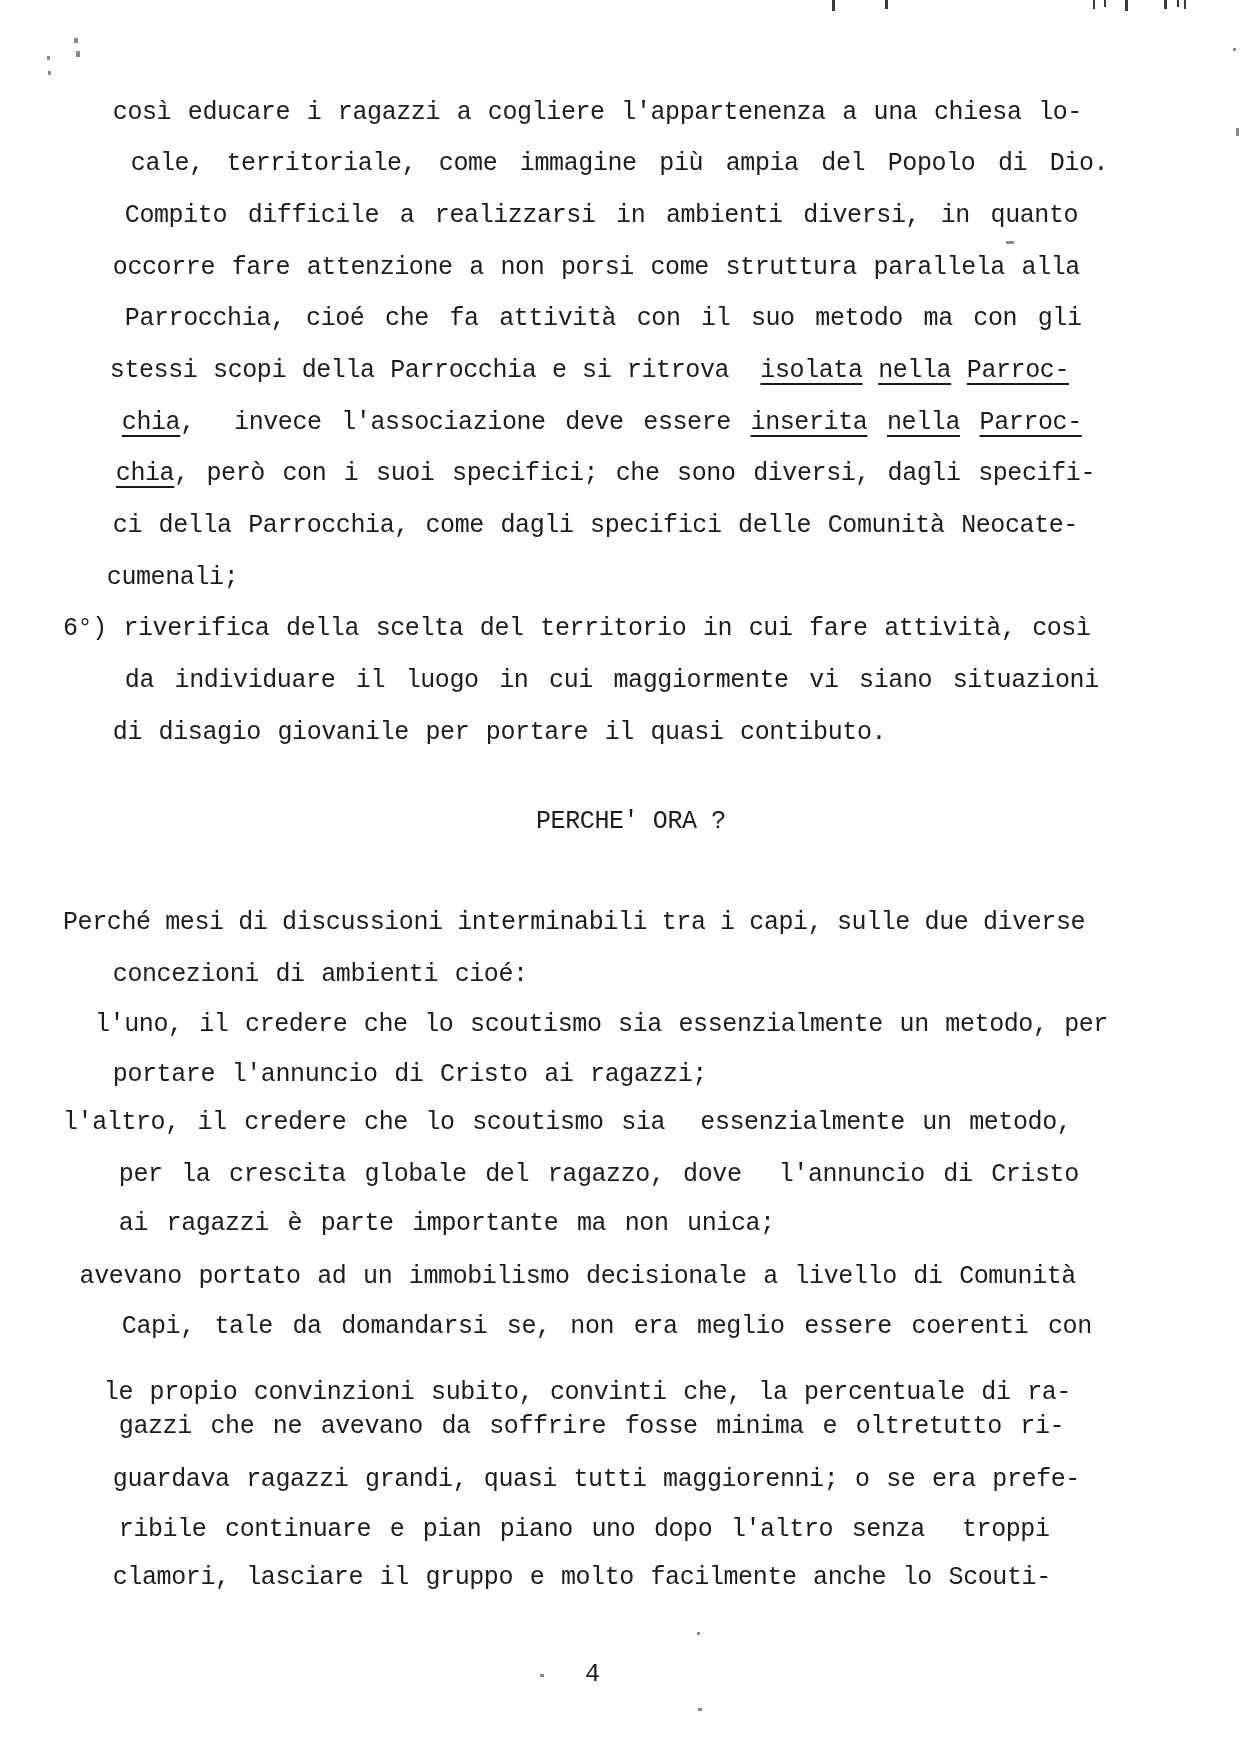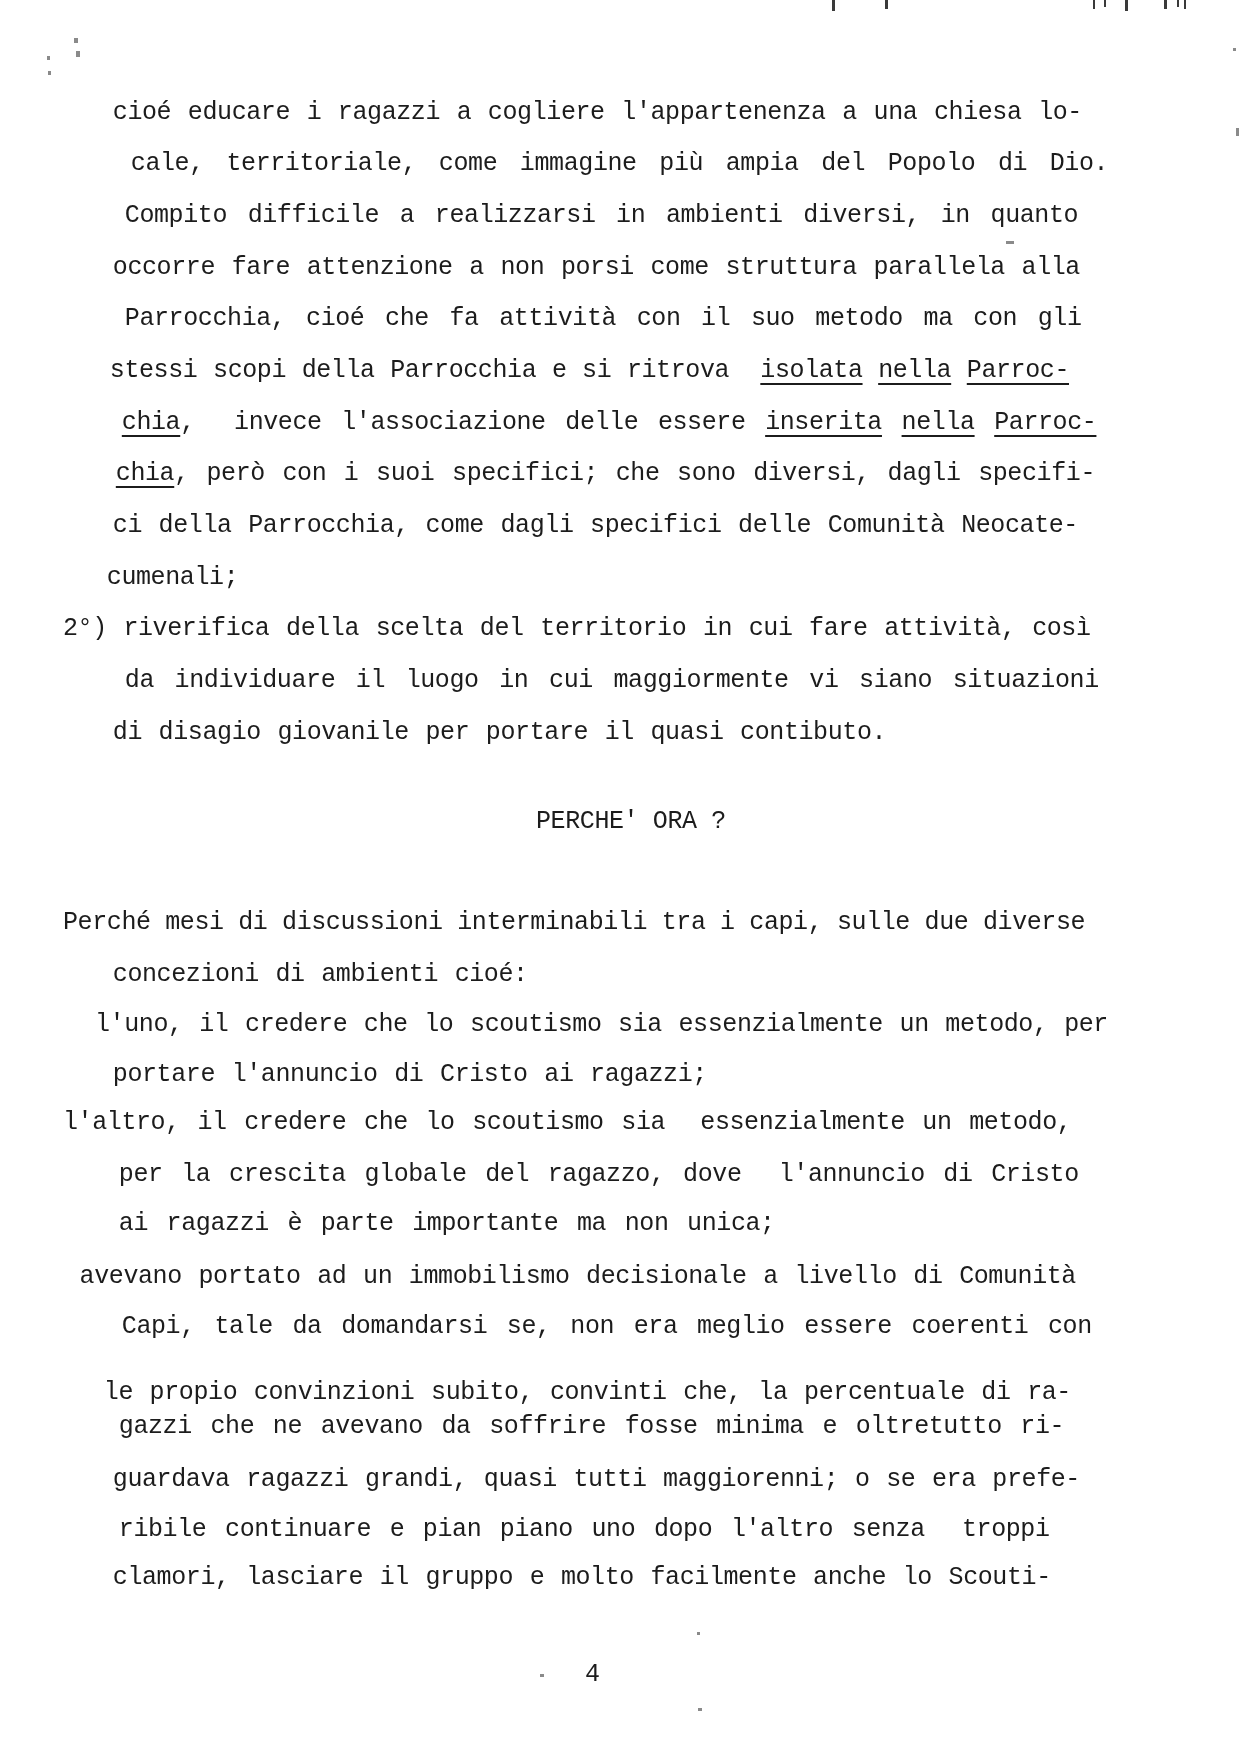--- a/index.html
+++ b/index.html
@@ -33,31 +33,31 @@
     position: absolute;
     background: #3a3a3a;
   }
   .artifact.faint { background: #8a8a8a; }
 </style>
 </head>
 <body>
 
 <div class="page">
   <div>
-      <div class="line" style="top: 96px; left: 63px; word-spacing: 2px;"><span>   cioé educare i ragazzi a cogliere l'appartenenza a una chiesa lo-</span></div>
+      <div class="line" style="top: 96px; left: 63px; word-spacing: 2px;"><span>   così educare i ragazzi a cogliere l'appartenenza a una chiesa lo-</span></div>
       <div class="line" style="top: 147px; left: 63px; word-spacing: 8px;"><span>   cale, territoriale, come immagine più ampia del Popolo di Dio.</span></div>
       <div class="line" style="top: 199px; left: 63px; word-spacing: 6px;"><span>   Compito difficile a realizzarsi in ambienti diversi, in quanto</span></div>
       <div class="line" style="top: 251px; left: 63px; word-spacing: 2px;"><span>   occorre fare attenzione a non porsi come struttura parallela alla</span></div>
       <div class="line" style="top: 302px; left: 63px; word-spacing: 6px;"><span>   Parrocchia, cioé che fa attività con il suo metodo ma con gli</span></div>
       <div class="line" style="top: 354px; left: 63px; word-spacing: 1px;"><span>   stessi scopi della Parrocchia e si ritrova  </span><span class="u">isolata</span><span> </span><span class="u">nella</span><span> </span><span class="u">Parroc-</span></div>
-      <div class="line" style="top: 406px; left: 63px; word-spacing: 5px;"><span>   </span><span class="u">chia</span><span>,  invece l'associazione delle essere </span><span class="u">inserita</span><span> </span><span class="u">nella</span><span> </span><span class="u">Parroc-</span></div>
+      <div class="line" style="top: 406px; left: 63px; word-spacing: 5px;"><span>   </span><span class="u">chia</span><span>,  invece l'associazione deve essere </span><span class="u">inserita</span><span> </span><span class="u">nella</span><span> </span><span class="u">Parroc-</span></div>
       <div class="line" style="top: 457px; left: 63px; word-spacing: 3px;"><span>   </span><span class="u">chia</span><span>, però con i suoi specifici; che sono diversi, dagli specifi-</span></div>
       <div class="line" style="top: 509px; left: 63px; word-spacing: 2px;"><span>   ci della Parrocchia, come dagli specifici delle Comunità Neocate-</span></div>
       <div class="line" style="top: 561px; left: 63px;"><span>   cumenali;</span></div>
-      <div class="line" style="top: 612px; left: 63px; word-spacing: 2px;"><span>2°) riverifica della scelta del territorio in cui fare attività, così</span></div>
+      <div class="line" style="top: 612px; left: 63px; word-spacing: 2px;"><span>6°) riverifica della scelta del territorio in cui fare attività, così</span></div>
       <div class="line" style="top: 664px; left: 63px; word-spacing: 6px;"><span>   da individuare il luogo in cui maggiormente vi siano situazioni</span></div>
       <div class="line" style="top: 716px; left: 63px; word-spacing: 2px;"><span>   di disagio giovanile per portare il quasi contibuto.</span></div>
       <div class="line" style="top: 805px; left: 500px; margin-left: 36px;"><span>PERCHE' ORA ?</span></div>
       <div class="line" style="top: 906px; left: 63px;"><span>Perché mesi di discussioni interminabili tra i capi, sulle due diverse</span></div>
       <div class="line" style="top: 958px; left: 63px; word-spacing: 2px;"><span>   concezioni di ambienti cioé:</span></div>
       <div class="line" style="top: 1008px; left: 63px; word-spacing: 2px; margin-left: 32px;"><span>l'uno, il credere che lo scoutismo sia essenzialmente un metodo, per</span></div>
       <div class="line" style="top: 1058px; left: 63px; word-spacing: 2px;"><span>   portare l'annuncio di Cristo ai ragazzi;</span></div>
       <div class="line" style="top: 1106px; left: 63px; word-spacing: 3px;"><span>l'altro, il credere che lo scoutismo sia  essenzialmente un metodo,</span></div>
       <div class="line" style="top: 1158px; left: 63px; word-spacing: 4px;"><span>   per la crescita globale del ragazzo, dove  l'annuncio di Cristo</span></div>
       <div class="line" style="top: 1207px; left: 63px; word-spacing: 4px;"><span>   ai ragazzi è parte importante ma non unica;</span></div>

